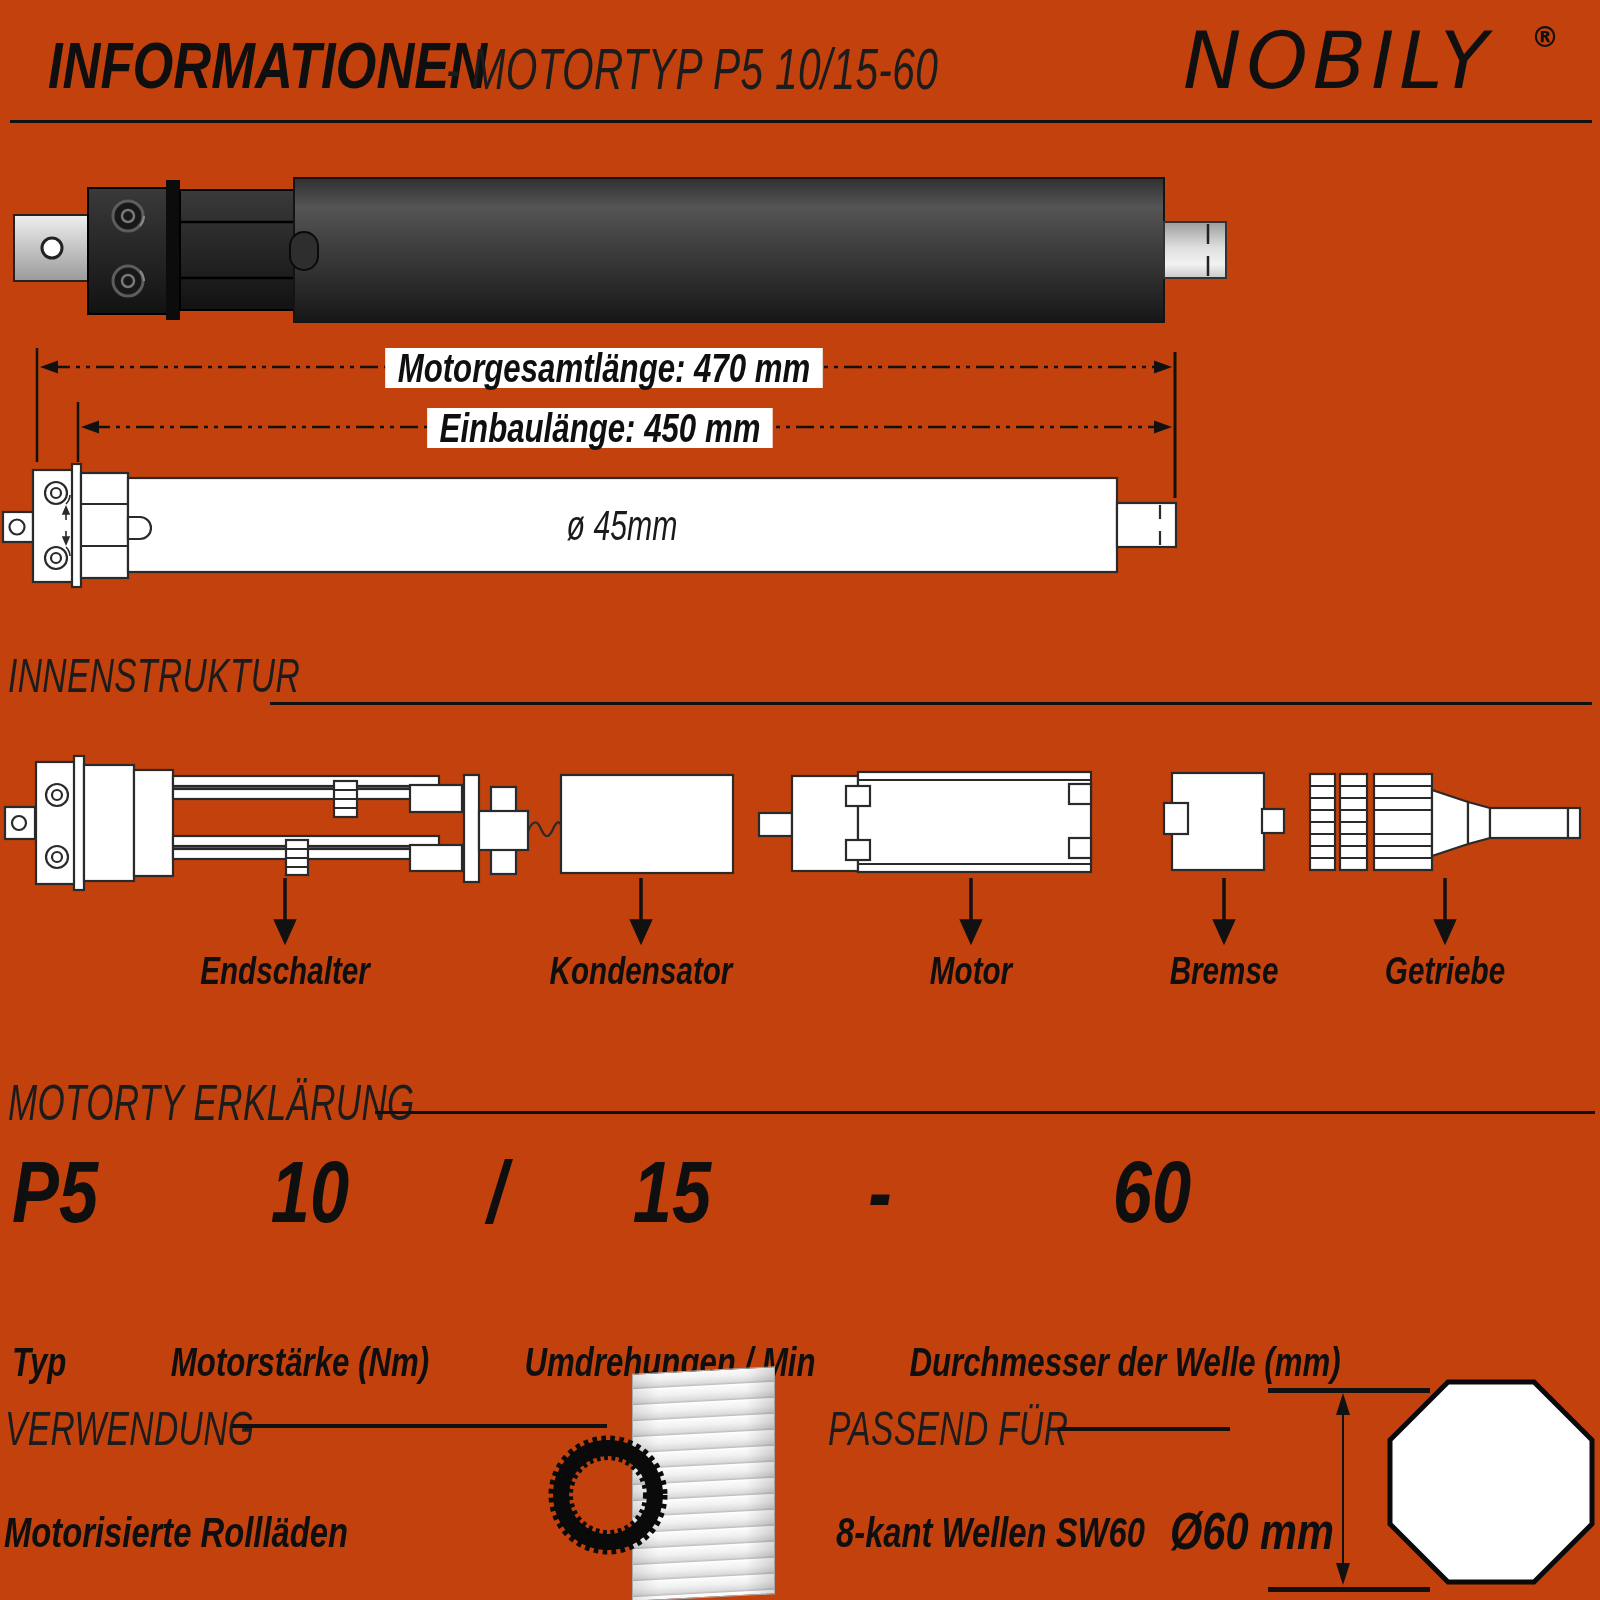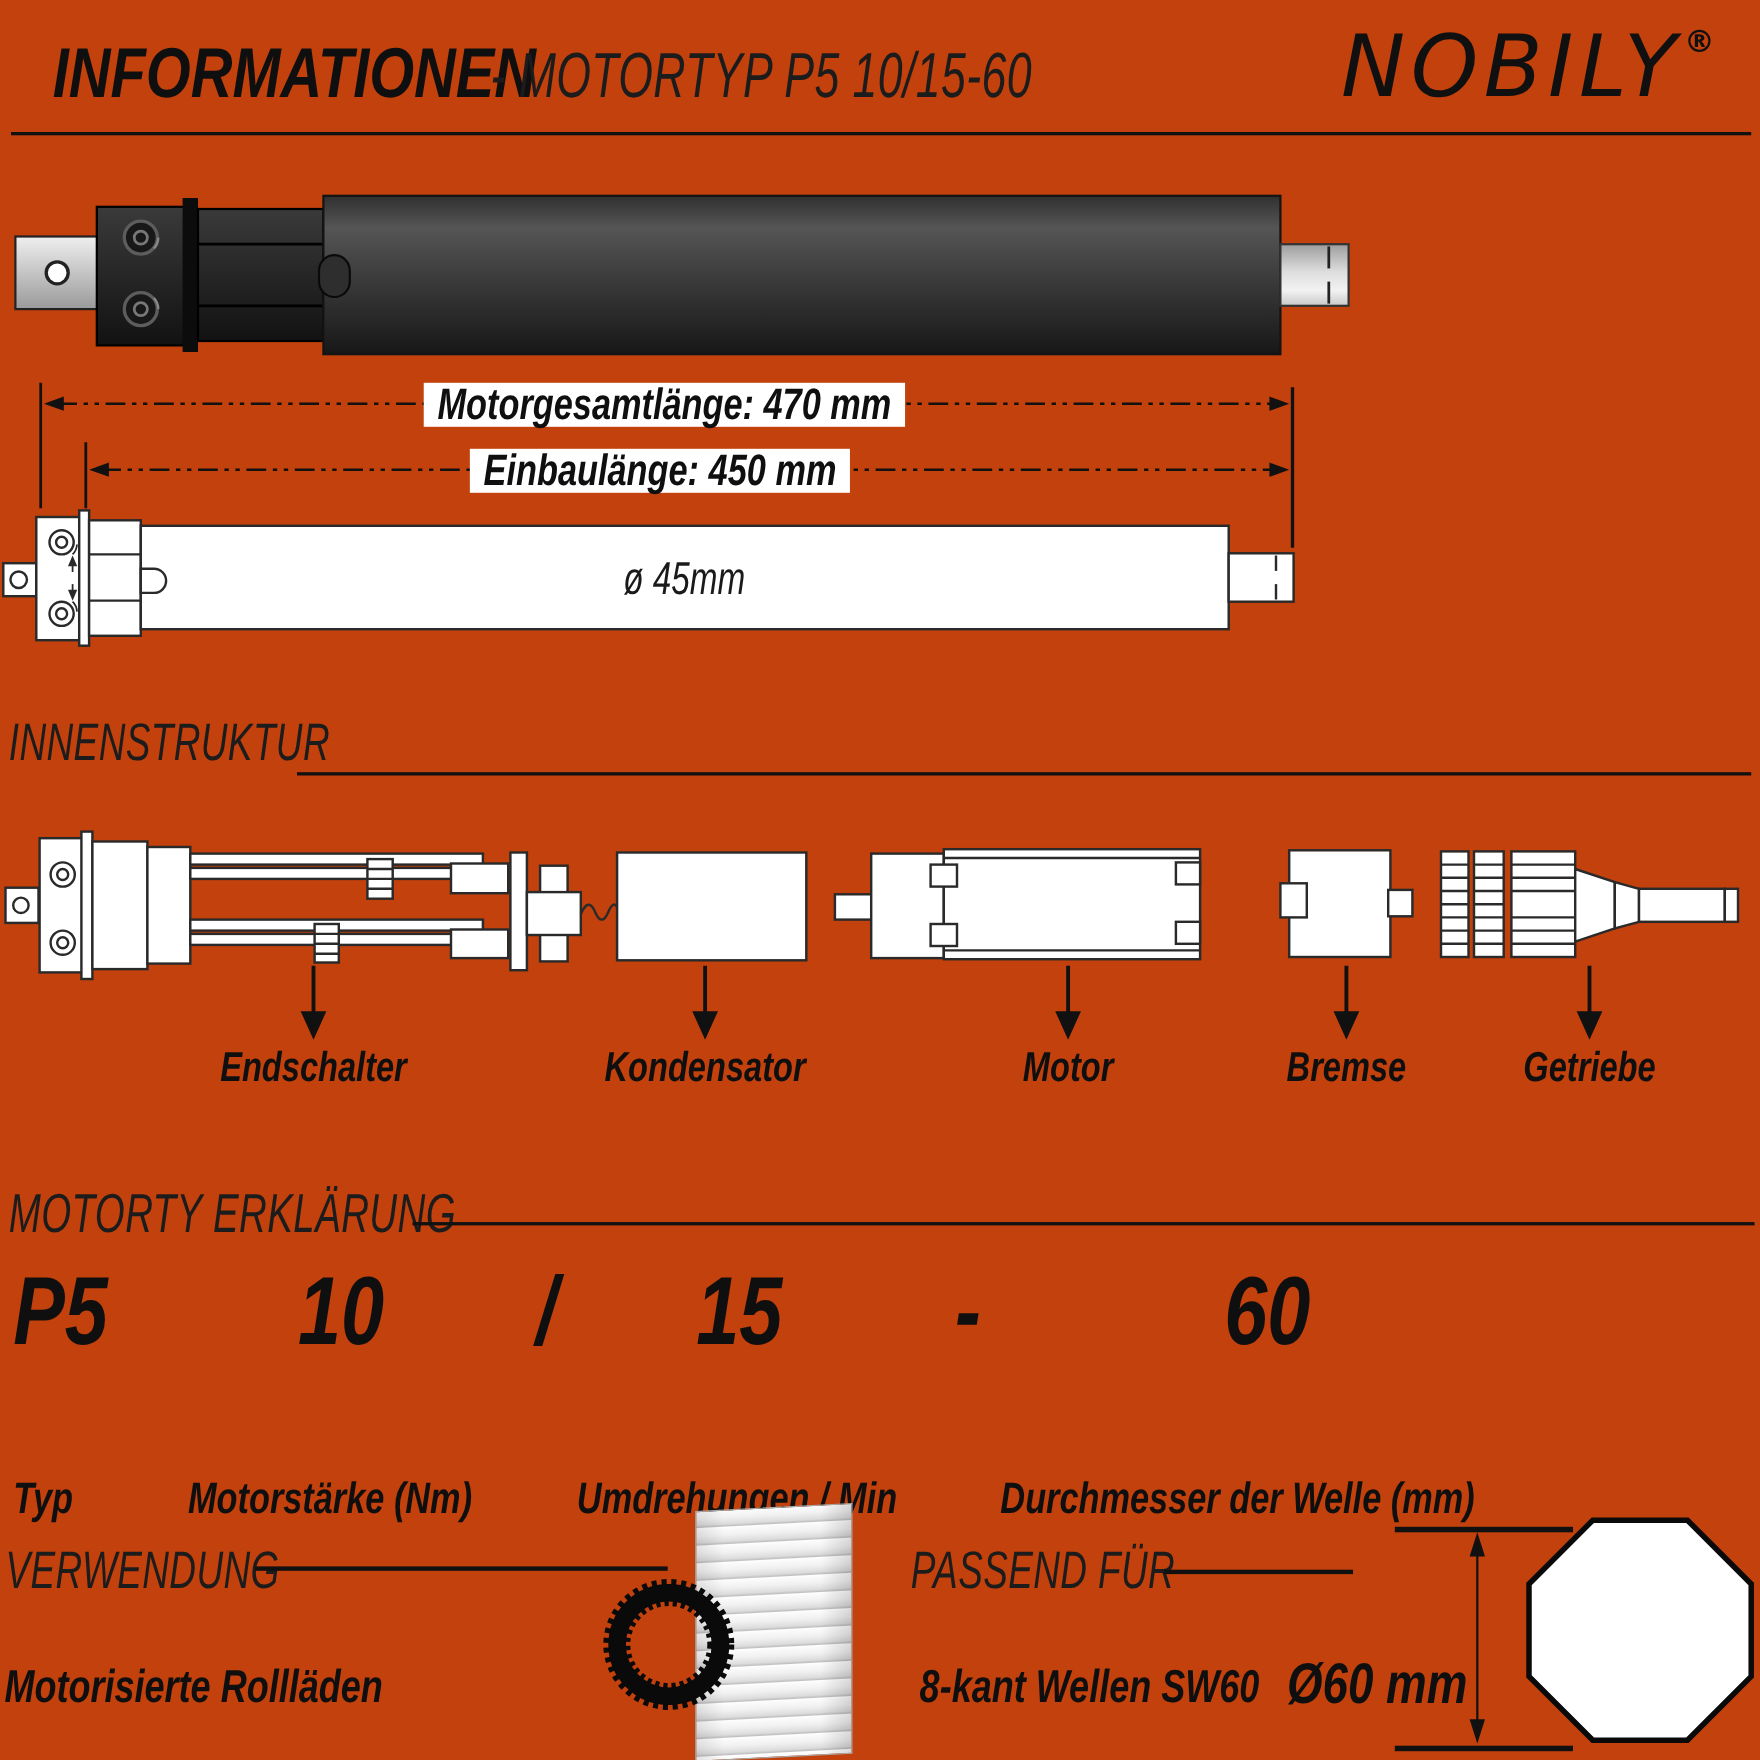--- a/index.html
+++ b/index.html
@@ -13,21 +13,21 @@
   .t-light-c{font-weight:400;color:#1a1a1a;transform:translateX(-50%) scaleX(0.72);}
   .dim-label{background:#fff;padding:0 16px;}
   .rule{position:absolute;background:#111;}
   svg{display:block;position:absolute;}
   .shutter{position:absolute;left:632px;top:1370px;width:141px;height:226px;
      border:1px solid #a8a8a8;transform:skewY(-3deg);
      background:
        linear-gradient(to right, rgba(0,0,0,0.10), rgba(255,255,255,0) 18%, rgba(255,255,255,0) 80%, rgba(0,0,0,0.14)),
        repeating-linear-gradient(to bottom,#fbfbfb 0px,#f1f1f1 6px,#dcdcdc 12px,#c0c0c0 14px,#ffffff 15px,#fbfbfb 16px);}
   .logo{font-family:"DejaVu Sans", sans-serif;font-weight:400;font-size:78px;letter-spacing:5px;color:#101010;
-        display:flex;align-items:flex-start;}
+        display:flex;align-items:flex-start;gap:36px;}
   .logo .reg{font-size:28px;font-weight:700;margin-top:2px;margin-left:2px;}
 </style>
 </head>
 <body>
 
 <div class="page">
 
   <div class="abs t-bold" style="left:48px;top:34px;font-size:64px;transform:scaleX(0.82);transform-origin:0 0;">INFORMATIONEN</div>
   <div class="abs t-thin" style="left:446px;top:40px;font-size:58px;">- MOTORTYP P5 10/15-60</div>
   <div class="abs logo" style="right:36px;top:22px;">

